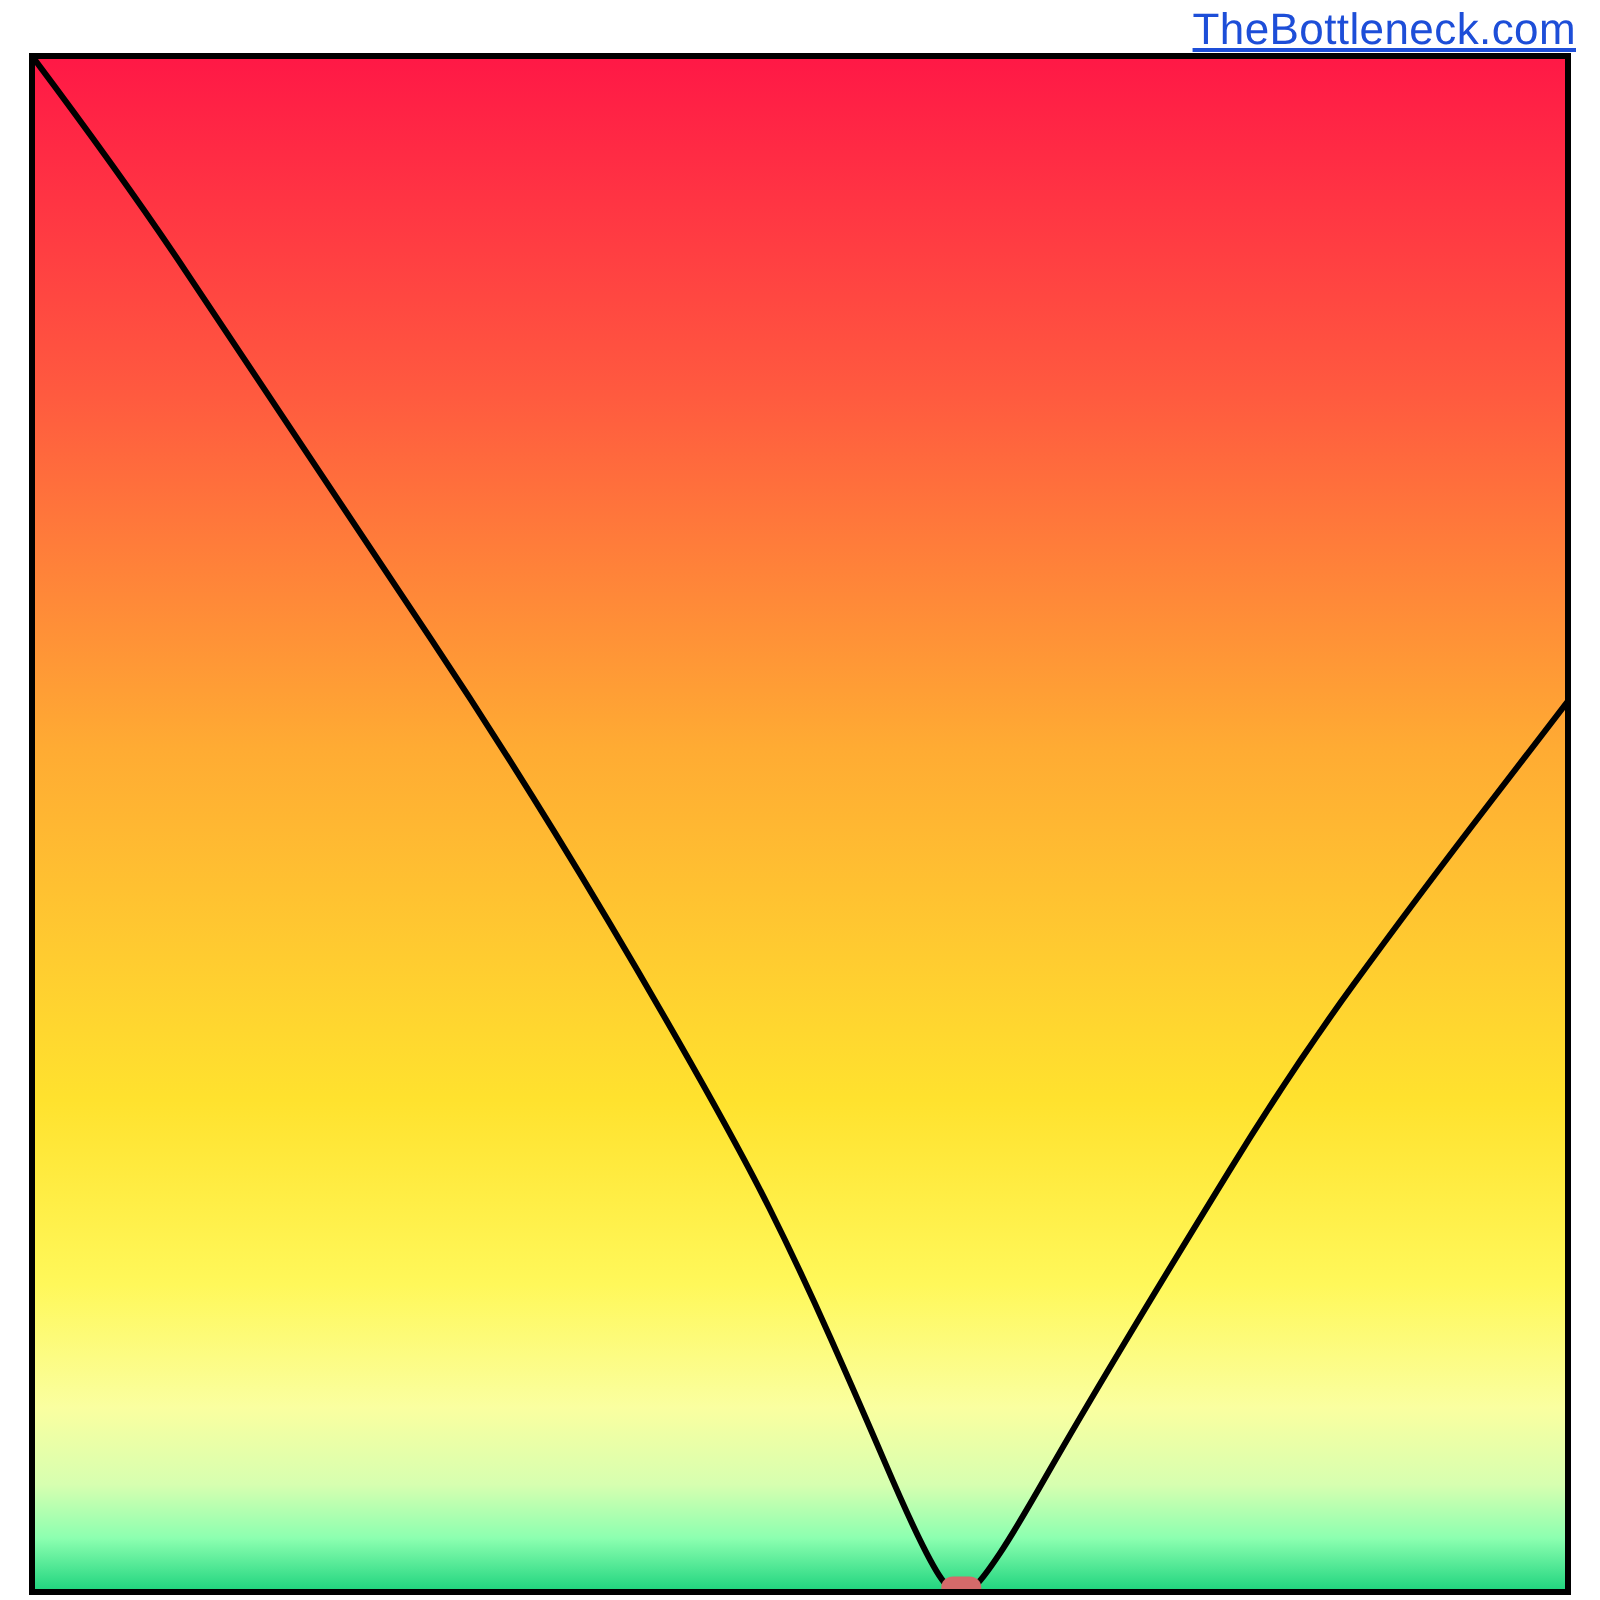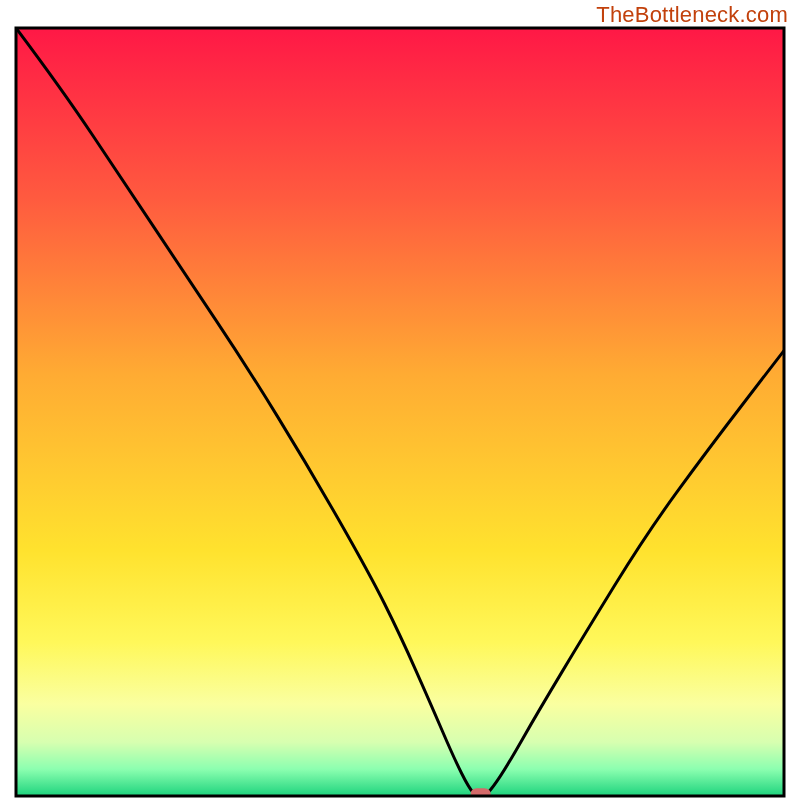--- a/index.html
+++ b/index.html
@@ -14,22 +14,23 @@
     position: relative;
     width: 800px;
     height: 800px;
   }
   .attribution {
     position: absolute;
     top: 2px;
     right: 12px;
     font-size: 22px;
     font-weight: 500;
-    color: #c2410c;
+    color: #1d4ed8;
     letter-spacing: 0.2px;
+    text-decoration: underline;
   }
   svg.plot {
     position: absolute;
     top: 0;
     left: 0;
   }
 </style>
 </head>
 <body>
 

